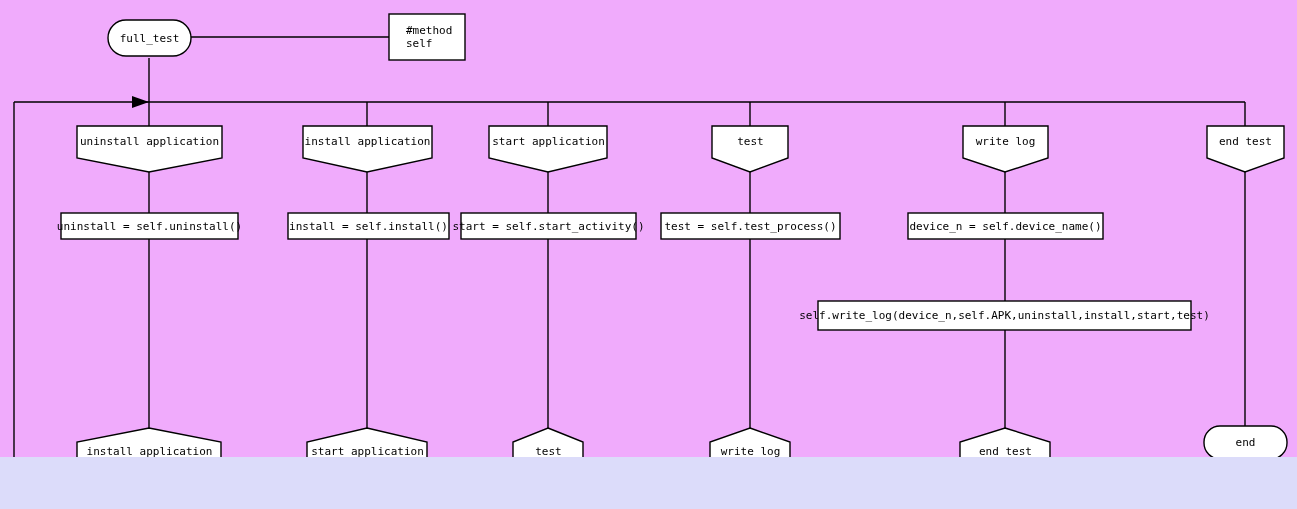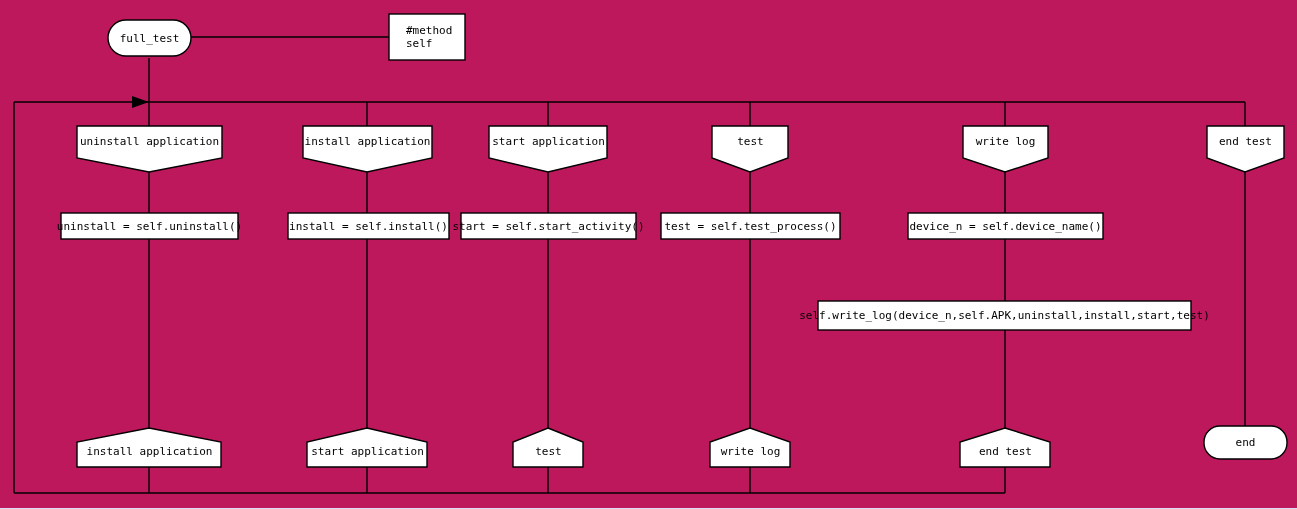--- a/index.html
+++ b/index.html
@@ -7,22 +7,22 @@
     margin: 0;
     padding: 0;
     background: #dcdcfa;
   }
   body {
     font-family: "DejaVu Sans Mono", monospace;
   }
   #canvas {
     position: relative;
     width: 1297px;
-    height: 508px;
-    background: #be185d;
+    height: 457px;
+    background: #f0abfc;
     overflow: hidden;
   }
   #diagram-svg {
     position: absolute;
     left: 0;
     top: 0;
     width: 1297px;
     height: 509px;
   }
   .node-shape {

